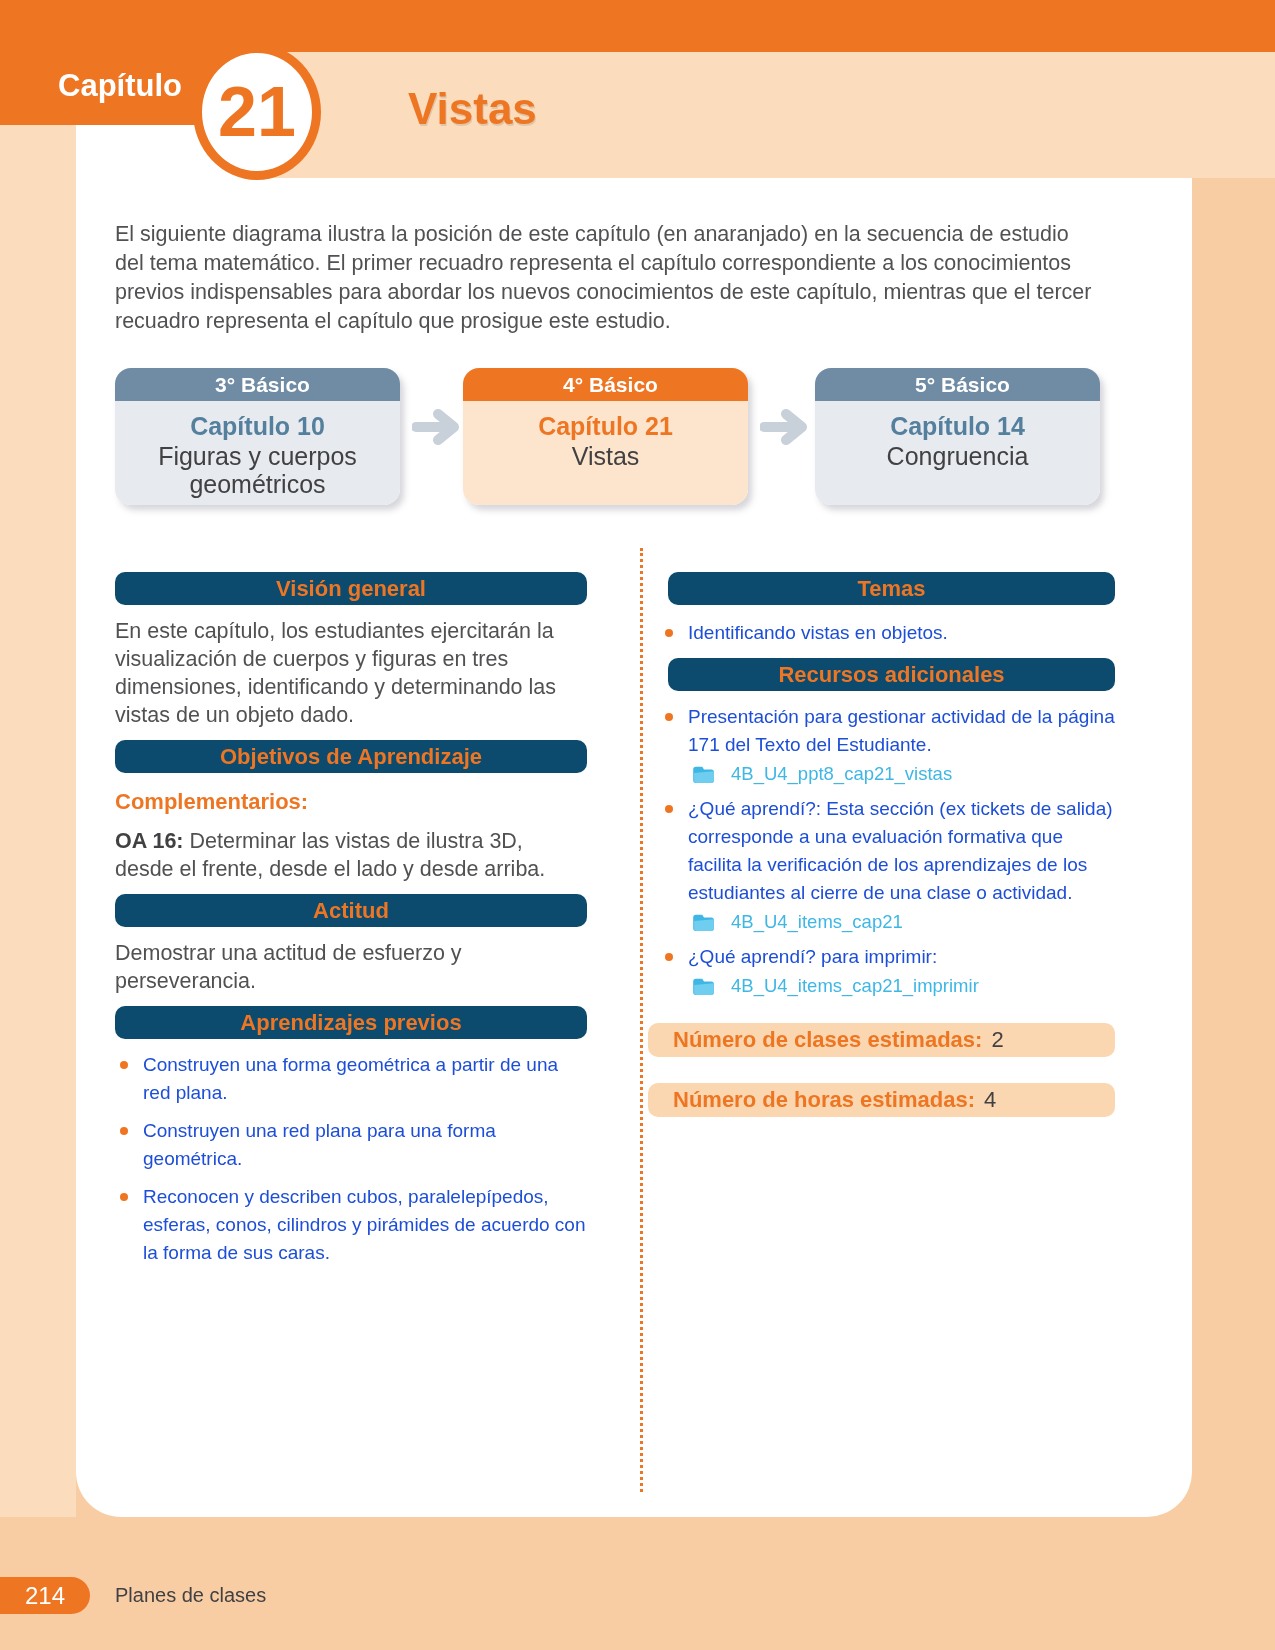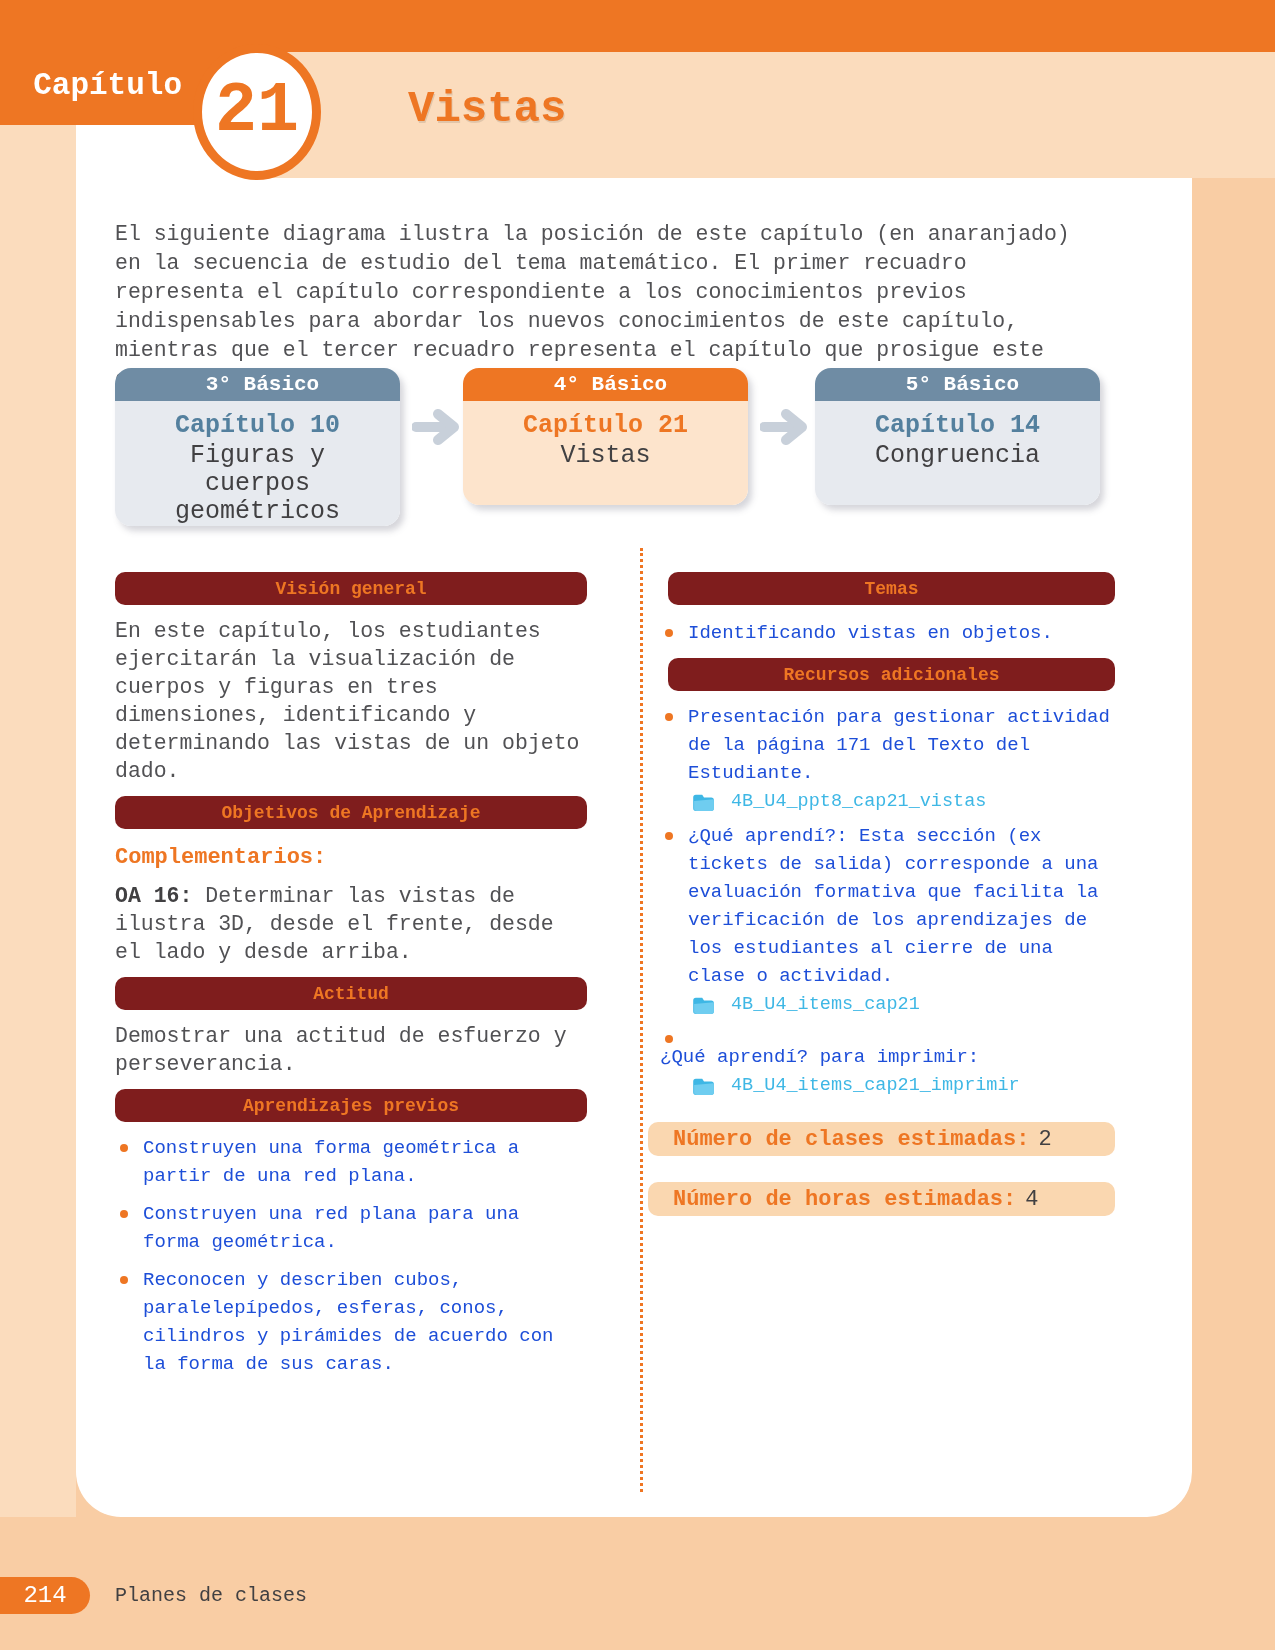--- a/index.html
+++ b/index.html
@@ -1,17 +1,17 @@
 <!DOCTYPE html>
 <html><head>
 <meta charset="utf-8">
 <style>
   html,body{margin:0;padding:0;}
   body{font-family:"Liberation Sans",sans-serif;}
-  .page{position:relative;width:1275px;height:1650px;background:#f9cda4;overflow:hidden;font-family:Liberation Mono, monospace;}
+  .page{position:relative;width:1275px;height:1650px;background:#f9cda4;overflow:hidden;}
 
   
   .left-strip{position:absolute;left:0;top:125px;width:76px;height:1392px;background:#fbdcbd;}
   .white-panel{position:absolute;left:76px;top:120px;width:1116px;height:1397px;background:#ffffff;border-radius:0 0 45px 45px;}
   .title-band{position:absolute;left:258px;top:52px;width:1017px;height:126px;background:#fbdcbd;}
   .top-bar{position:absolute;left:0;top:0;width:1275px;height:52px;background:#ee7623;}
   .chapter-block{position:absolute;left:0;top:0;width:268px;height:125px;background:#ee7623;}
 
   .chapter-label{position:absolute;left:0;top:68px;width:182px;text-align:right;color:#ffffff;font-size:31px;font-weight:bold;}
   .chapter-circle{position:absolute;left:193px;top:44px;width:110px;height:118px;background:#ffffff;border:9px solid #ee7623;border-radius:50%;display:flex;align-items:center;justify-content:center;}
@@ -33,21 +33,21 @@
   .box-orange .bd{background:#fde4cc;}
   .box-orange .chap{color:#ee7623;}
   .seq-arrow{position:absolute;top:40px;}
 
   
   .divider{position:absolute;left:640px;top:548px;height:944px;border-left:3px dotted #ef7522;}
   .col{position:absolute;top:572px;}
   .col-left{left:115px;width:472px;}
   .col-right{left:660px;width:455px;}
 
-  .band{background:#7f1d1d;border-radius:10px;height:33px;display:flex;align-items:center;justify-content:center;color:#ee7623;font-weight:bold;font-size:18px;}
+  .band{background:#0c4a6e;border-radius:10px;height:33px;display:flex;align-items:center;justify-content:center;color:#ee7623;font-weight:bold;font-size:22px;}
   .col-right .band{margin-left:8px;}
   .para{font-size:21.5px;line-height:28px;color:#515154;margin-top:12px;}
   .mt{margin-top:11px;}
   .orange-sub{color:#ee7623;font-weight:bold;font-size:22px;margin-top:16px;}
   .bold-dark{color:#414042;font-weight:bold;}
 
   .bullets{margin-top:12px;}
   .bullet-row{display:flex;margin-bottom:10px;}
   .dot{flex:0 0 8px;width:8px;height:8px;border-radius:50%;background:#ee7623;margin:10px 15px 0 5px;}
   .bullet-text{flex:1;font-size:19px;line-height:28px;color:#1d4ed8;}
@@ -172,21 +172,21 @@
         <span class="bullet-text">¿Qué aprendí?: Esta sección (ex tickets de salida) corresponde a una evaluación formativa que facilita la verificación de los aprendizajes de los estudiantes al cierre de una clase o actividad.</span>
       </div>
       <div class="link-row">
         <svg width="22" height="18" viewBox="0 0 24 20">
           <path d="M3 2 h7 l2 3 h8 a3 3 0 0 1 3 3 v9 a3 3 0 0 1 -3 3 H3 a3 3 0 0 1 -3 -3 V5 a3 3 0 0 1 3 -3 z" fill="#3eb7e5"></path>
           <path d="M1 9 L23 7 L23 17 a3 3 0 0 1 -3 3 H4 a3 3 0 0 1 -3 -3 z" fill="#6fcdf0"></path>
         </svg>
         <span class="link-text">4B_U4_items_cap21</span>
       </div>
 
-      <div class="bullet-row" style="margin-bottom:2px;flex-direction:column;">
+      <div class="bullet-row" style="margin-bottom:2px;">
         <span class="dot"></span>
         <span class="bullet-text">¿Qué aprendí? para imprimir:</span>
       </div>
       <div class="link-row">
         <svg width="22" height="18" viewBox="0 0 24 20">
           <path d="M3 2 h7 l2 3 h8 a3 3 0 0 1 3 3 v9 a3 3 0 0 1 -3 3 H3 a3 3 0 0 1 -3 -3 V5 a3 3 0 0 1 3 -3 z" fill="#3eb7e5"></path>
           <path d="M1 9 L23 7 L23 17 a3 3 0 0 1 -3 3 H4 a3 3 0 0 1 -3 -3 z" fill="#6fcdf0"></path>
         </svg>
         <span class="link-text">4B_U4_items_cap21_imprimir</span>
       </div>

